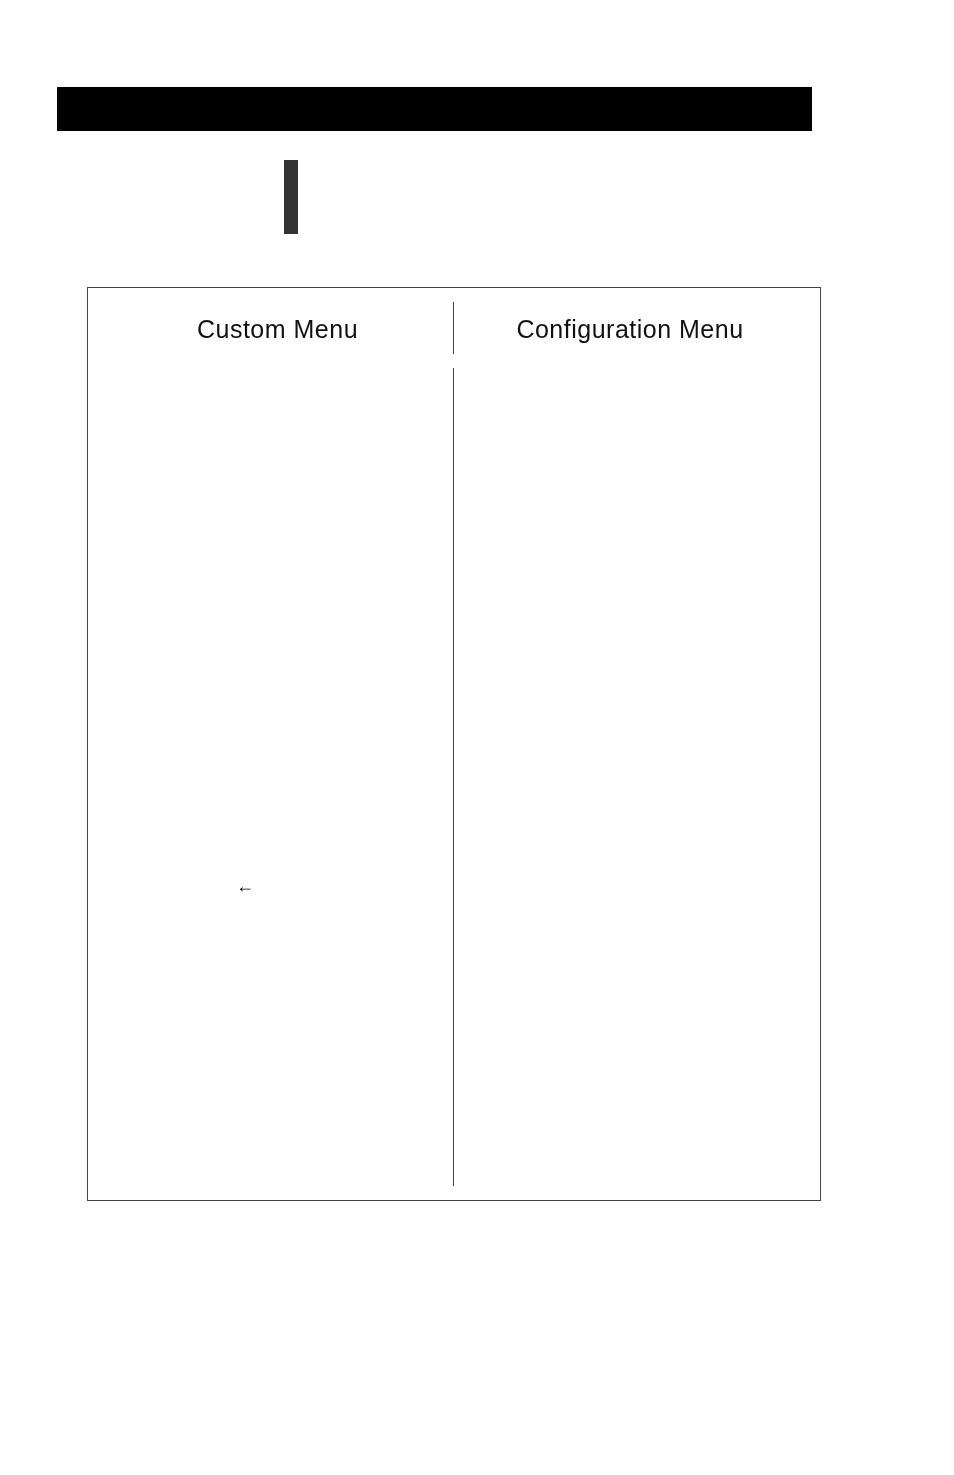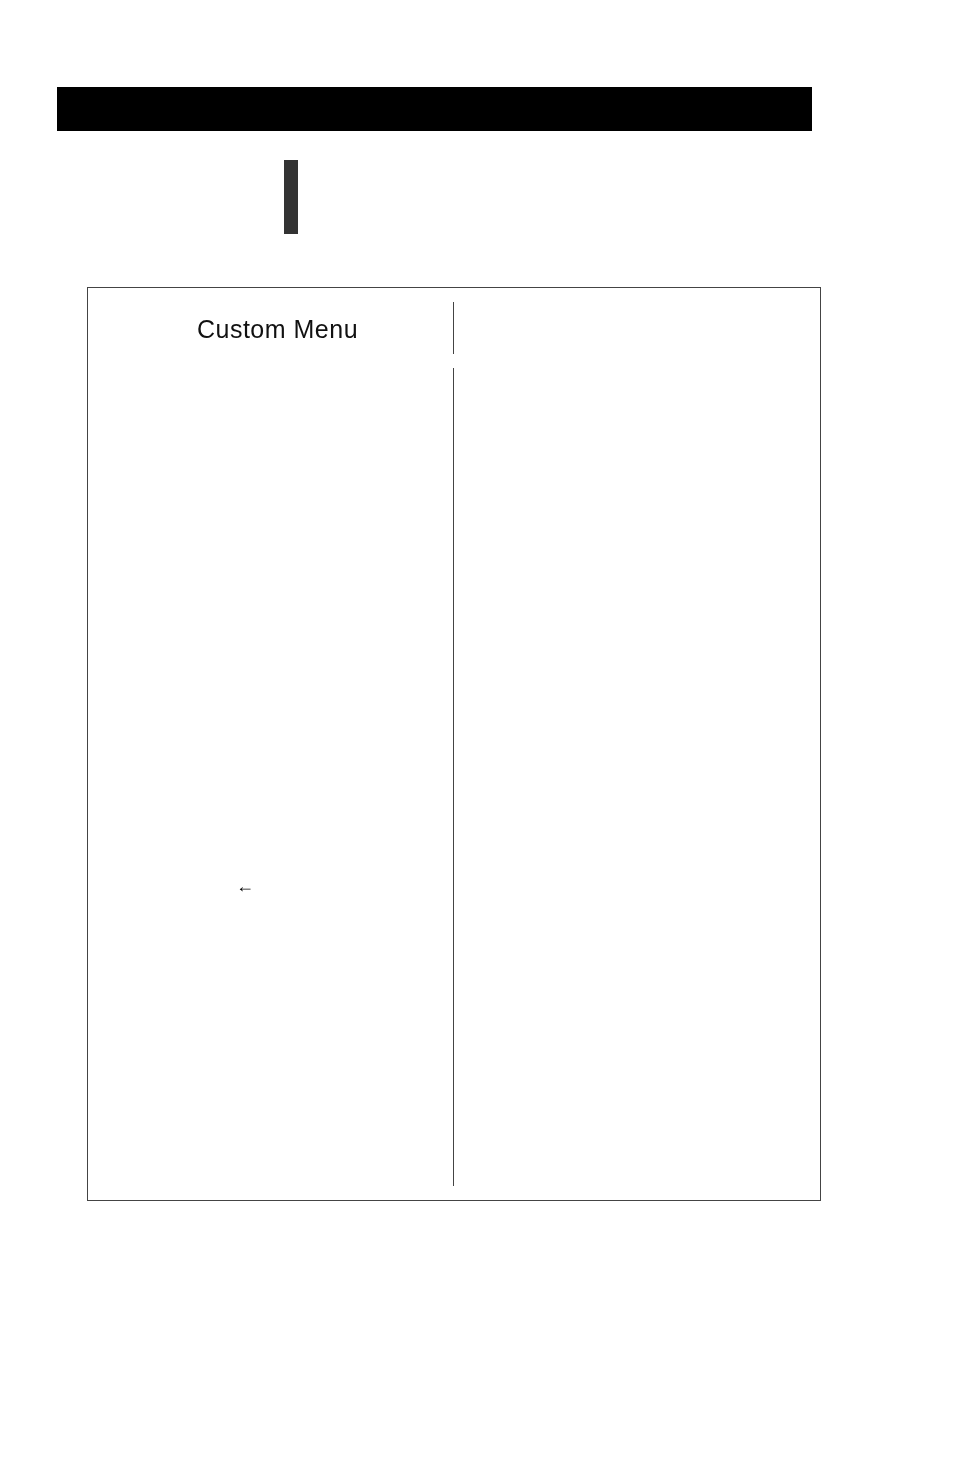--- a/index.html
+++ b/index.html
@@ -71,20 +71,21 @@
 </head>
 <body>
 
 <div class="black-bar"></div>
 
 <div class="short-vert"></div>
 
 <div class="table-box">
   <div class="header-row">
     <div class="header-cell left-col">Custom Menu</div>
+    <div class="header-cell right-col">Configuration Menu</div>
   </div>
   <div class="body-row">
     <div class="left-col"></div>
     <div class="right-col"></div>
   </div>
 </div>
 
 <div class="arrow">←</div>
 
 </body></html>

